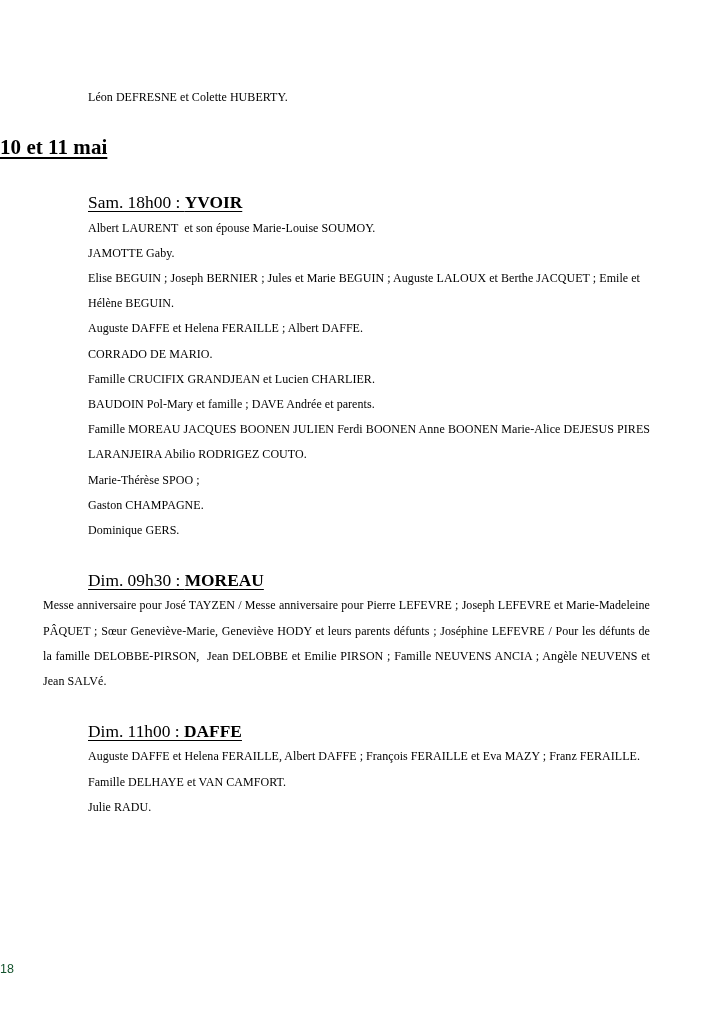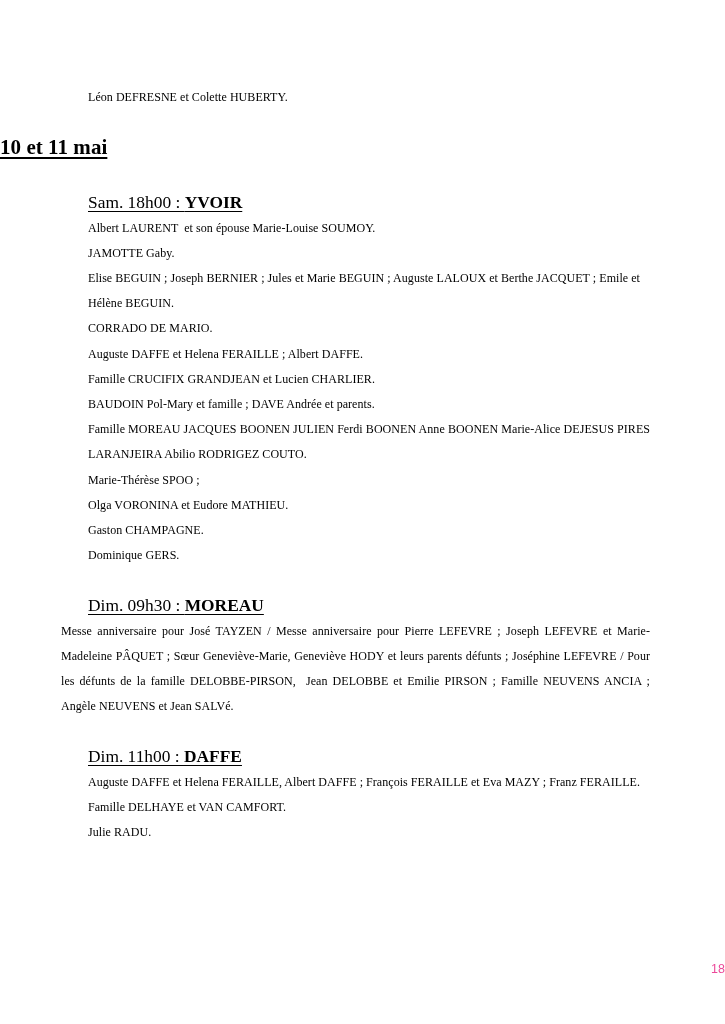--- a/index.html
+++ b/index.html
@@ -39,21 +39,21 @@
   }
 
   
   .ind {
     margin-left: 88px;
     margin-right: 60px;
   }
 
   
   .just {
-    margin-left: 61px;
+    margin-left: 43px;
     margin-right: 75px;
     text-align: justify;
     text-justify: inter-word;
   }
   .just-last-left {
     text-align-last: left;
   }
 
   
   .date-heading {
@@ -83,24 +83,24 @@
   }
   .gap-md { height: 25px; }
   .gap-lg { height: 30px; }
 
   
   .page-number {
     position: absolute;
     left: 0;
     top: 962px;
     width: 725px;
-    text-align: right;
+    text-align: left;
     font-family: "Liberation Sans", "DejaVu Sans", sans-serif;
     font-size: 12.5px;
-    color: #ec4899;
+    color: #14532d;
   }
 </style>
 </head>
 <body>
 
 <div class="page">
 
   <div class="content" style="top:85px;">
 
     <div class="line ind">Léon DEFRESNE et Colette HUBERTY.</div>
@@ -110,29 +110,28 @@
     <div class="line date-heading"><span class="u">10 et 11 mai</span></div>
 
     <div class="gap-lg"></div>
 
     <div>
       <div class="service-heading"><span class="hd-inner"><span>Sam. 18h00 : </span><span class="place">YVOIR</span></span></div>
 
       <div class="line ind">Albert LAURENT  et son épouse Marie-Louise SOUMOY.</div>
       <div class="line ind">JAMOTTE Gaby.</div>
       <div class="line ind">Elise BEGUIN ; Joseph BERNIER ; Jules et Marie BEGUIN ; Auguste LALOUX et Berthe JACQUET ; Emile et Hélène BEGUIN.</div>
+      <div class="line ind">Auguste DAFFE et Helena FERAILLE ; Albert DAFFE.</div>
       <div class="line ind">CORRADO DE MARIO.</div>
-      <div class="line ind">Auguste DAFFE et Helena FERAILLE ; Albert DAFFE.</div>
       <div class="line ind">Famille CRUCIFIX GRANDJEAN et Lucien CHARLIER.</div>
       <div class="line ind">BAUDOIN Pol-Mary et famille ; DAVE Andrée et parents.</div>
 
       <div class="para ind just just-last-left" style="margin-left:88px;margin-right:75px;">Famille MOREAU JACQUES BOONEN JULIEN Ferdi BOONEN Anne BOONEN Marie-Alice DEJESUS PIRES LARANJEIRA Abilio RODRIGEZ COUTO.</div>
 
       <div class="line ind">Marie-Thérèse SPOO ;</div>
-      <div class="line ind">Olga VORONINA et Eudore MATHIEU.</div>
       <div class="line ind">Gaston CHAMPAGNE.</div>
       <div class="line ind">Dominique GERS.</div>
     </div>
 
     <div class="gap-md"></div>
 
     <div>
       <div class="service-heading"><span class="hd-inner"><span>Dim. 09h30 : </span><span class="place">MOREAU</span></span></div>
 
       <div class="para just just-last-left">Messe anniversaire pour José TAYZEN / Messe anniversaire pour Pierre LEFEVRE ; Joseph LEFEVRE et Marie-Madeleine PÂQUET ; Sœur Geneviève-Marie, Geneviève HODY et leurs parents défunts ; Joséphine LEFEVRE / Pour les défunts de la famille DELOBBE-PIRSON,  Jean DELOBBE et Emilie PIRSON ; Famille NEUVENS ANCIA ; Angèle NEUVENS et Jean SALVé.</div>

